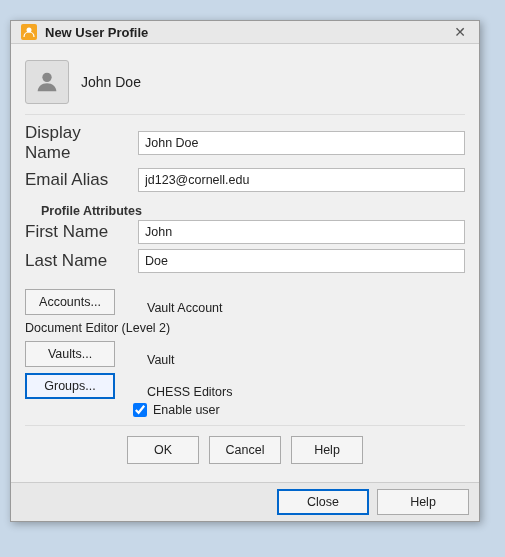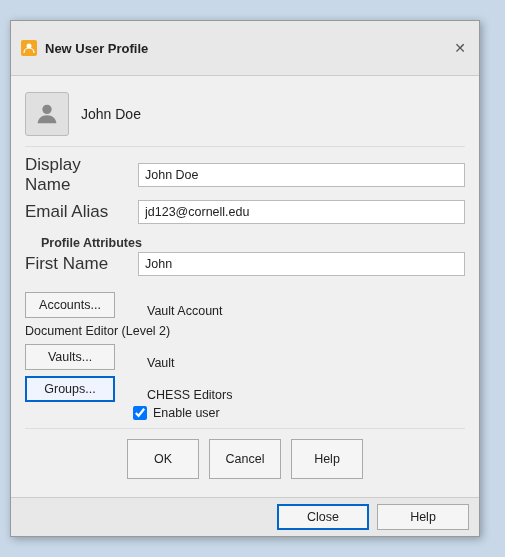--- a/index.html
+++ b/index.html
@@ -20,21 +20,21 @@
       border: 1px solid #999;
       box-shadow: 2px 2px 8px rgba(0,0,0,0.3);
       width: 470px;
       display: flex;
       flex-direction: column;
     }
 
     .title-bar {
       background: #e8e8e8;
       border-bottom: 1px solid #ccc;
-      padding: 18px 10px;
+      padding: 2px 10px;
       display: flex;
       align-items: center;
       gap: 8px;
     }
 
     .title-bar-icon {
       width: 16px;
       height: 16px;
       background: #f5a623;
       border-radius: 2px;
@@ -202,21 +202,21 @@
       display: flex;
       justify-content: center;
       gap: 10px;
       padding: 10px 0 8px 0;
       border-top: 1px solid #ddd;
       margin-top: 8px;
     }
 
     .action-btn {
       width: 72px;
-      height: 40px;
+      height: 28px;
       background: #f5f5f5;
       border: 1px solid #aaa;
       cursor: pointer;
       font-size: 12.5px;
       color: #222;
     }
 
     .dialog-footer {
       background: #e8e8e8;
       border-top: 1px solid #ccc;
@@ -279,20 +279,24 @@
       </div>
     </div>
 
     <div class="section-heading">Profile Attributes</div>
 
     <div class="form-section">
       <div class="form-row">
         <span class="form-label">First Name</span>
         <input class="form-input" type="text" value="John" style="">
       </div>
+      <div class="form-row">
+        <span class="form-label">Last Name</span>
+        <input class="form-input" type="text" value="Doe" style="">
+      </div>
     </div>
 
     <div class="accounts-section">
       <div class="accounts-row">
         <button class="accounts-btn">Accounts...</button>
         <span class="accounts-value">Vault Account</span>
       </div>
       <div class="accounts-row">
         <span class="accounts-value">Document Editor (Level 2)</span>
       </div>

